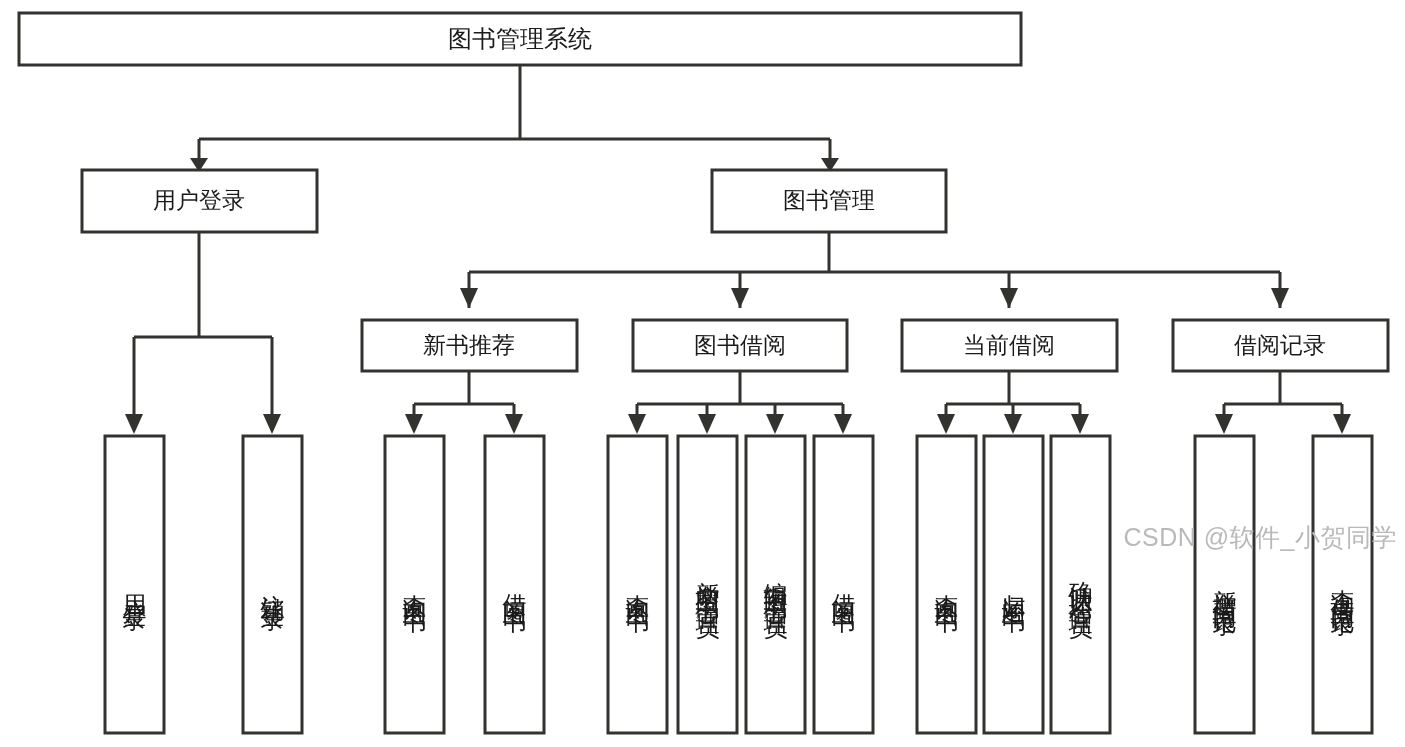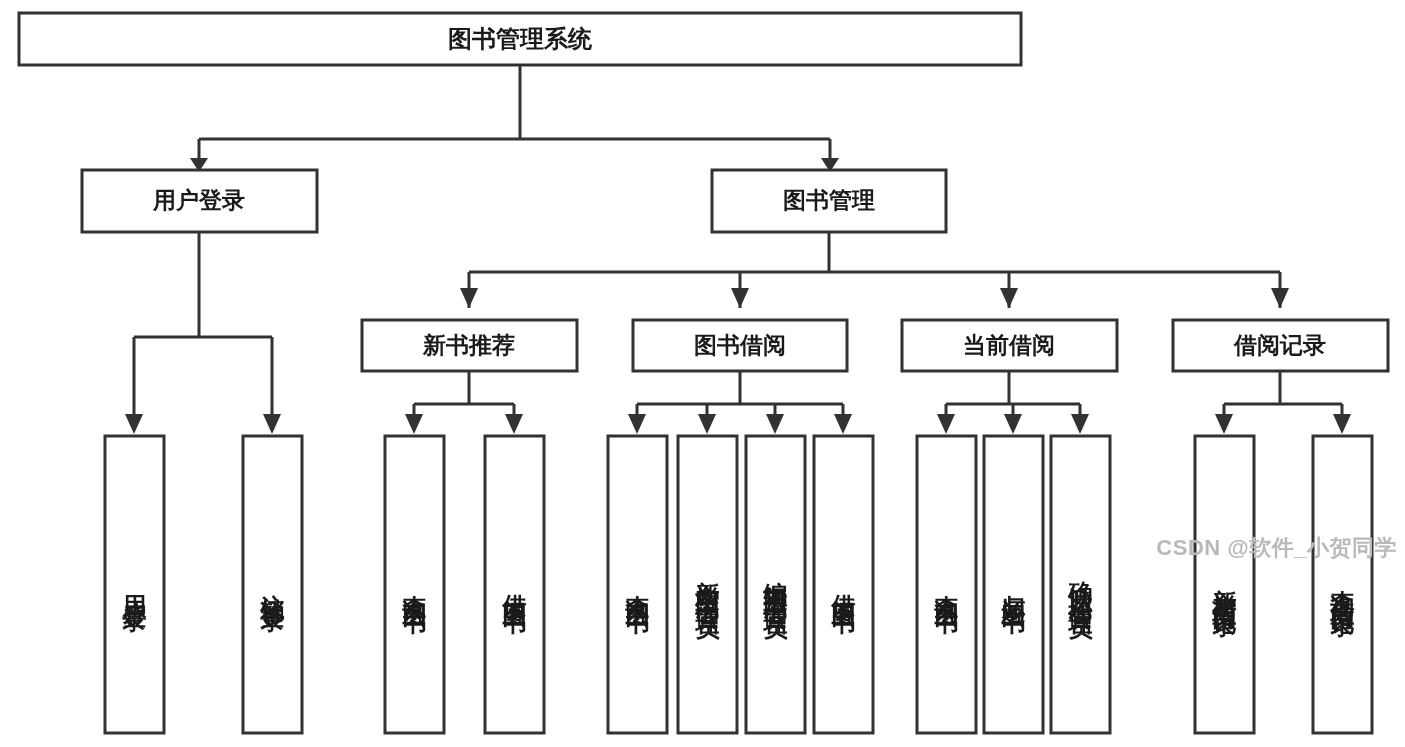--- a/index.html
+++ b/index.html
@@ -12,21 +12,20 @@
     width: 1405px;
     height: 747px;
     overflow: hidden;
     font-family: "Liberation Sans", "DejaVu Sans", sans-serif;
   }
   #diagram-root {
     position: relative;
     width: 1405px;
     height: 565px;
     background: #ffffff;
-    font-weight: bold;
   }
   svg.diagram-canvas {
     position: absolute;
     left: 0;
     top: 0;
     width: 1405px;
     height: 747px;
     display: block;
   }
   .node-box {
@@ -73,23 +72,23 @@
     display: flex;
     align-items: center;
     justify-content: center;
     text-align: center;
     pointer-events: none;
     user-select: none;
   }
   .watermark {
     position: absolute;
     right: 8px;
-    bottom: 2px;
-    font-family: "Liberation Sans", "DejaVu Sans", sans-serif;
-    font-size: 22px;
+    bottom: 11px;
+    font-family: "Liberation Sans", "DejaVu Sans", sans-serif;
+    font-size: 25px;
     color: #b9b9b9;
     letter-spacing: 0.5px;
     white-space: nowrap;
     user-select: none;
   }
 </style>
 </head>
 <body>
 
 <div id="diagram-root">

